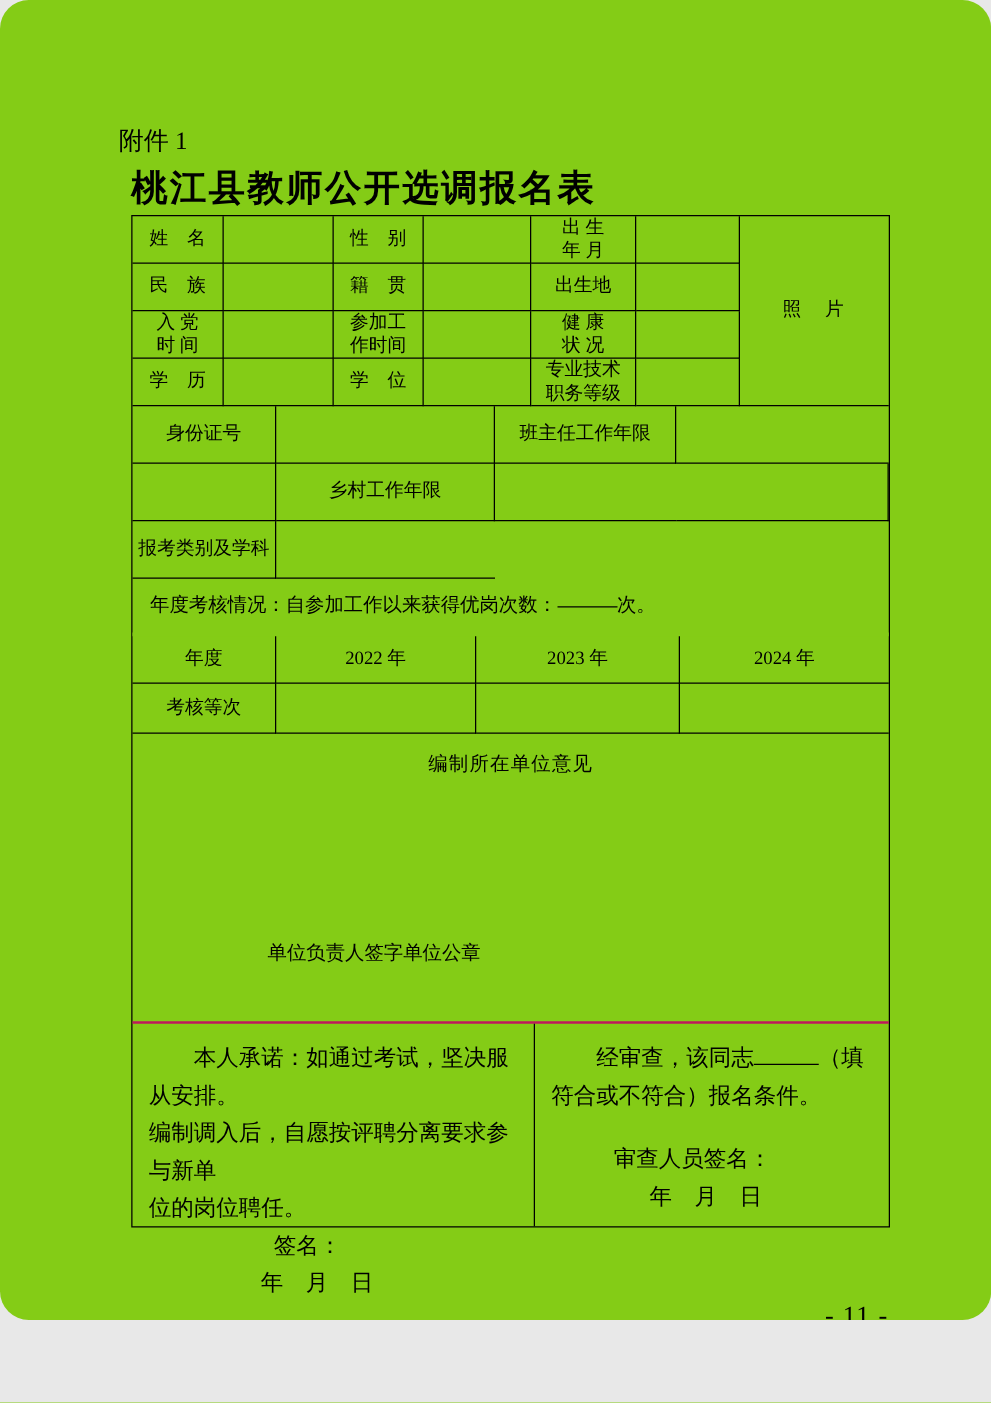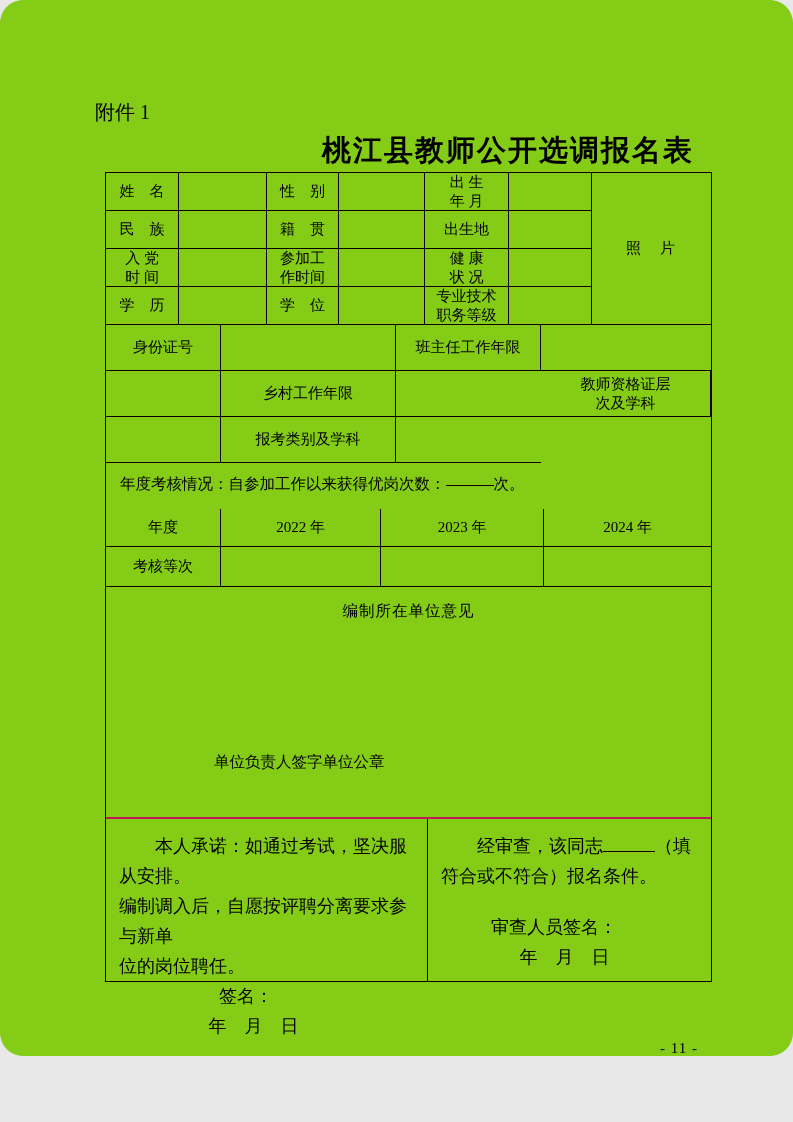--- a/index.html
+++ b/index.html
@@ -4,21 +4,21 @@
 <style>
   * { margin:0; padding:0; box-sizing:border-box; }
   html,body { background:#e8e8e8; }
   .sheet {
     position:relative; width:793px; height:1056px; background:#84cc16;
     font-family:"Liberation Serif","DejaVu Serif",serif; color:#000;
     margin:0 auto; overflow:hidden;border-radius:23px;
   }
   .attachment { position:absolute; left:95px; top:99px; font-size:20px; }
   .doc-title {
-    position:absolute; top:131px; left:89px; width:605px; text-align:right;
+    position:absolute; top:131px; left:105px; width:605px; text-align:left;
     font-size:29px; font-weight:bold; letter-spacing:2px;
     font-family:"Liberation Sans","DejaVu Sans",sans-serif;
   }
   .form-table {
     position:absolute; left:105px; top:172px; width:607px;
     border:1px solid #000; font-size:15px;
   }
   .cell {
     border-right:1px solid #000; border-bottom:1px solid #000;
     display:flex; align-items:center; justify-content:center;
@@ -53,21 +53,21 @@
   .pledge, .review {
     height:162px; display:flex; flex-direction:column;
     text-align:left; padding:12px 13px 9px 13px; font-size:18px; line-height:30px;
   }
   .pledge { border-right:1px solid #000; }
   .pledge p, .review p { text-indent:2em; white-space:pre-line; }
   .pledge .sign { margin-top:auto; padding-left:100px; }
   .review .sign { margin-top:auto; padding-left:50px; }
   .date-line { text-align:center; padding-right:26px; }
   .review .date-line { padding-right:12px; }
-  .page-num { position:absolute; left:660px; top:1040px; font-size:15px; letter-spacing:1px; }
+  .page-num { position:absolute; left:660px; top:1040px; font-size:21px; letter-spacing:1px; }
 </style>
 </head>
 <body>
 
 <div class="sheet">
 
   <div class="attachment">附件 1</div>
   <div class="doc-title">桃江县教师公开选调报名表</div>
 
   <div class="form-table">
@@ -112,22 +112,20 @@
     <div class="sec-b">
       <div class="cell">身份证号</div>
       <div class="cell"></div>
       <div class="cell">班主任工作年限</div>
       <div class="cell no-r"></div>
 
       <div class="cell"></div>
       <div class="cell">乡村工作年限</div>
       <div class="cell no-r"></div>
 
-      <div class="cell">教师资格证层
-次及学科</div>
       <div class="cell"></div>
       <div class="cell">报考类别及学科</div>
       <div class="cell no-r"></div>
     </div>
 
     <div class="sec-c">
       <span>年度考核情况：自参加工作以来获得优岗次数：</span>
         <span class="blank w48"></span>
         <span>次。</span>
     </div>

